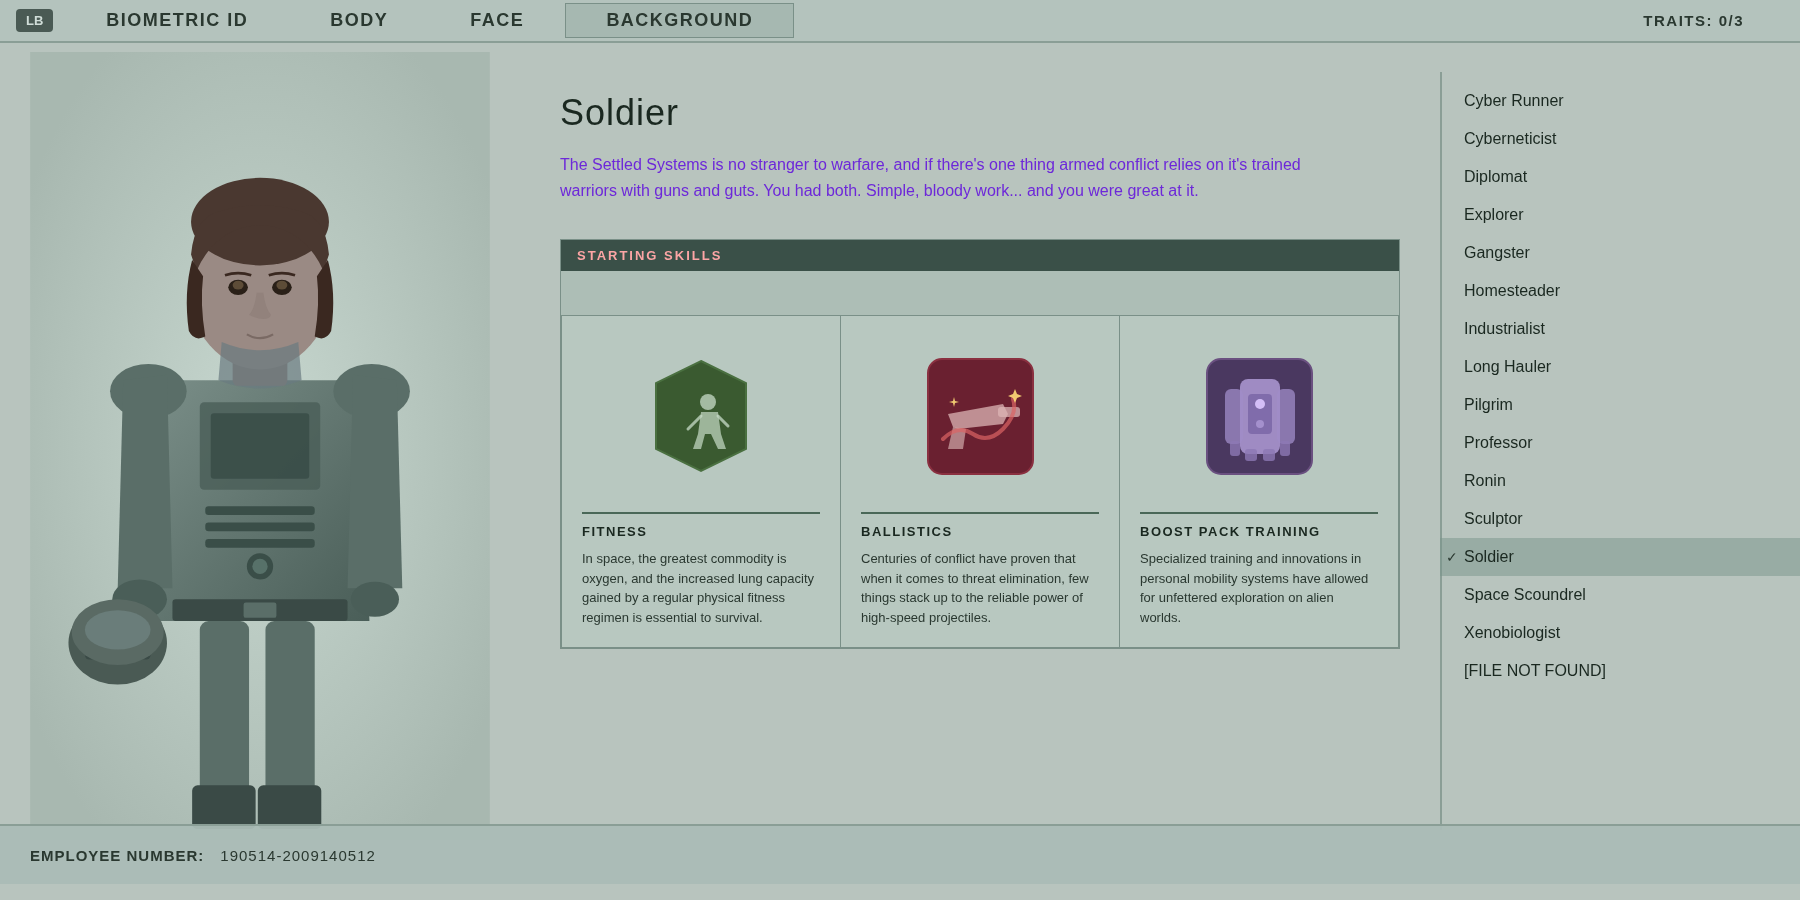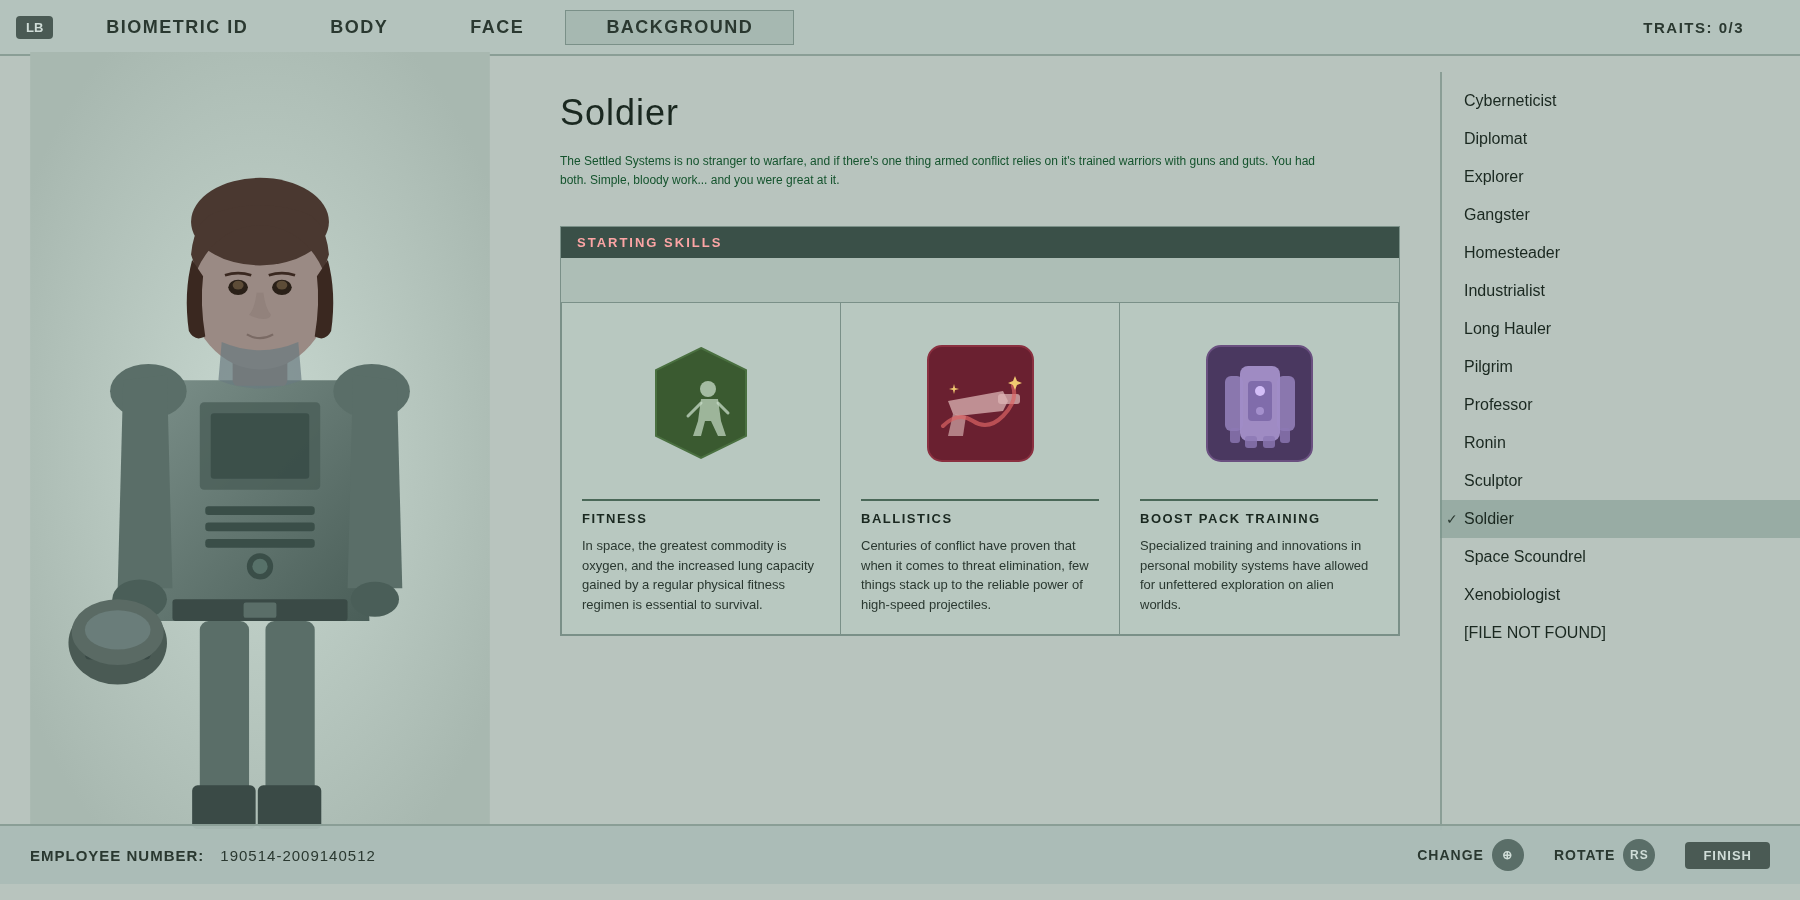--- a/index.html
+++ b/index.html
@@ -9,21 +9,21 @@
       background-color: #b8c4be;
       font-family: 'Segoe UI', Arial, sans-serif;
       overflow: hidden;
       position: relative;
     }
 
     
     .top-nav {
       position: absolute;
       top: 0; left: 0; right: 0;
-      height: 56px;
+      height: 43px;
       background: rgba(180,195,188,0.9);
       border-bottom: 2px solid #8a9e96;
       display: flex;
       align-items: center;
       padding: 0 16px;
       gap: 0;
     }
     .nav-lb {
       background: #4a5a54;
       color: #d0ddd8;
@@ -81,22 +81,22 @@
 
     .background-title {
       font-size: 36px;
       color: #1a2820;
       font-weight: 400;
       letter-spacing: 1px;
       margin-bottom: 18px;
     }
 
     .background-description {
-      font-size: 12px;
-      color: #14532d;
+      font-size: 16px;
+      color: #6d28d9;
       line-height: 1.6;
       max-width: 760px;
       margin-bottom: 36px;
     }
 
     
     .skills-container {
       border: 1px solid #7a9088;
       background: rgba(150,175,165,0.3);
     }
@@ -450,20 +450,23 @@
       </div>
 
     </div>
   </div>
 </div>
 
 <div class="sidebar-divider"></div>
 
 <div class="sidebar">
 
+<div class="sidebar-item">
+      <span>Cyber Runner</span>
+    </div>
     <div class="sidebar-item">
       <span>Cyberneticist</span>
     </div>
     <div class="sidebar-item">
       <span>Diplomat</span>
     </div>
     <div class="sidebar-item">
       <span>Explorer</span>
     </div>
     <div class="sidebar-item">
@@ -501,24 +504,13 @@
       <span>Xenobiologist</span>
     </div>
     <div class="sidebar-item">
       <span>[FILE NOT FOUND]</span>
     </div>
   </div>
 
 <div class="bottom-bar">
   <span class="employee-label">EMPLOYEE NUMBER:</span>
   <span class="employee-number">190514-2009140512</span>
-  <div class="bottom-right-controls">
-    <div class="control-item">
-      <span>CHANGE</span>
-      <div class="control-button">⊕</div>
-    </div>
-    <div class="control-item">
-      <span>ROTATE</span>
-      <div class="control-button">RS</div>
-    </div>
-    <div class="finish-btn">FINISH</div>
-  </div>
 </div>
 
 </body></html>

